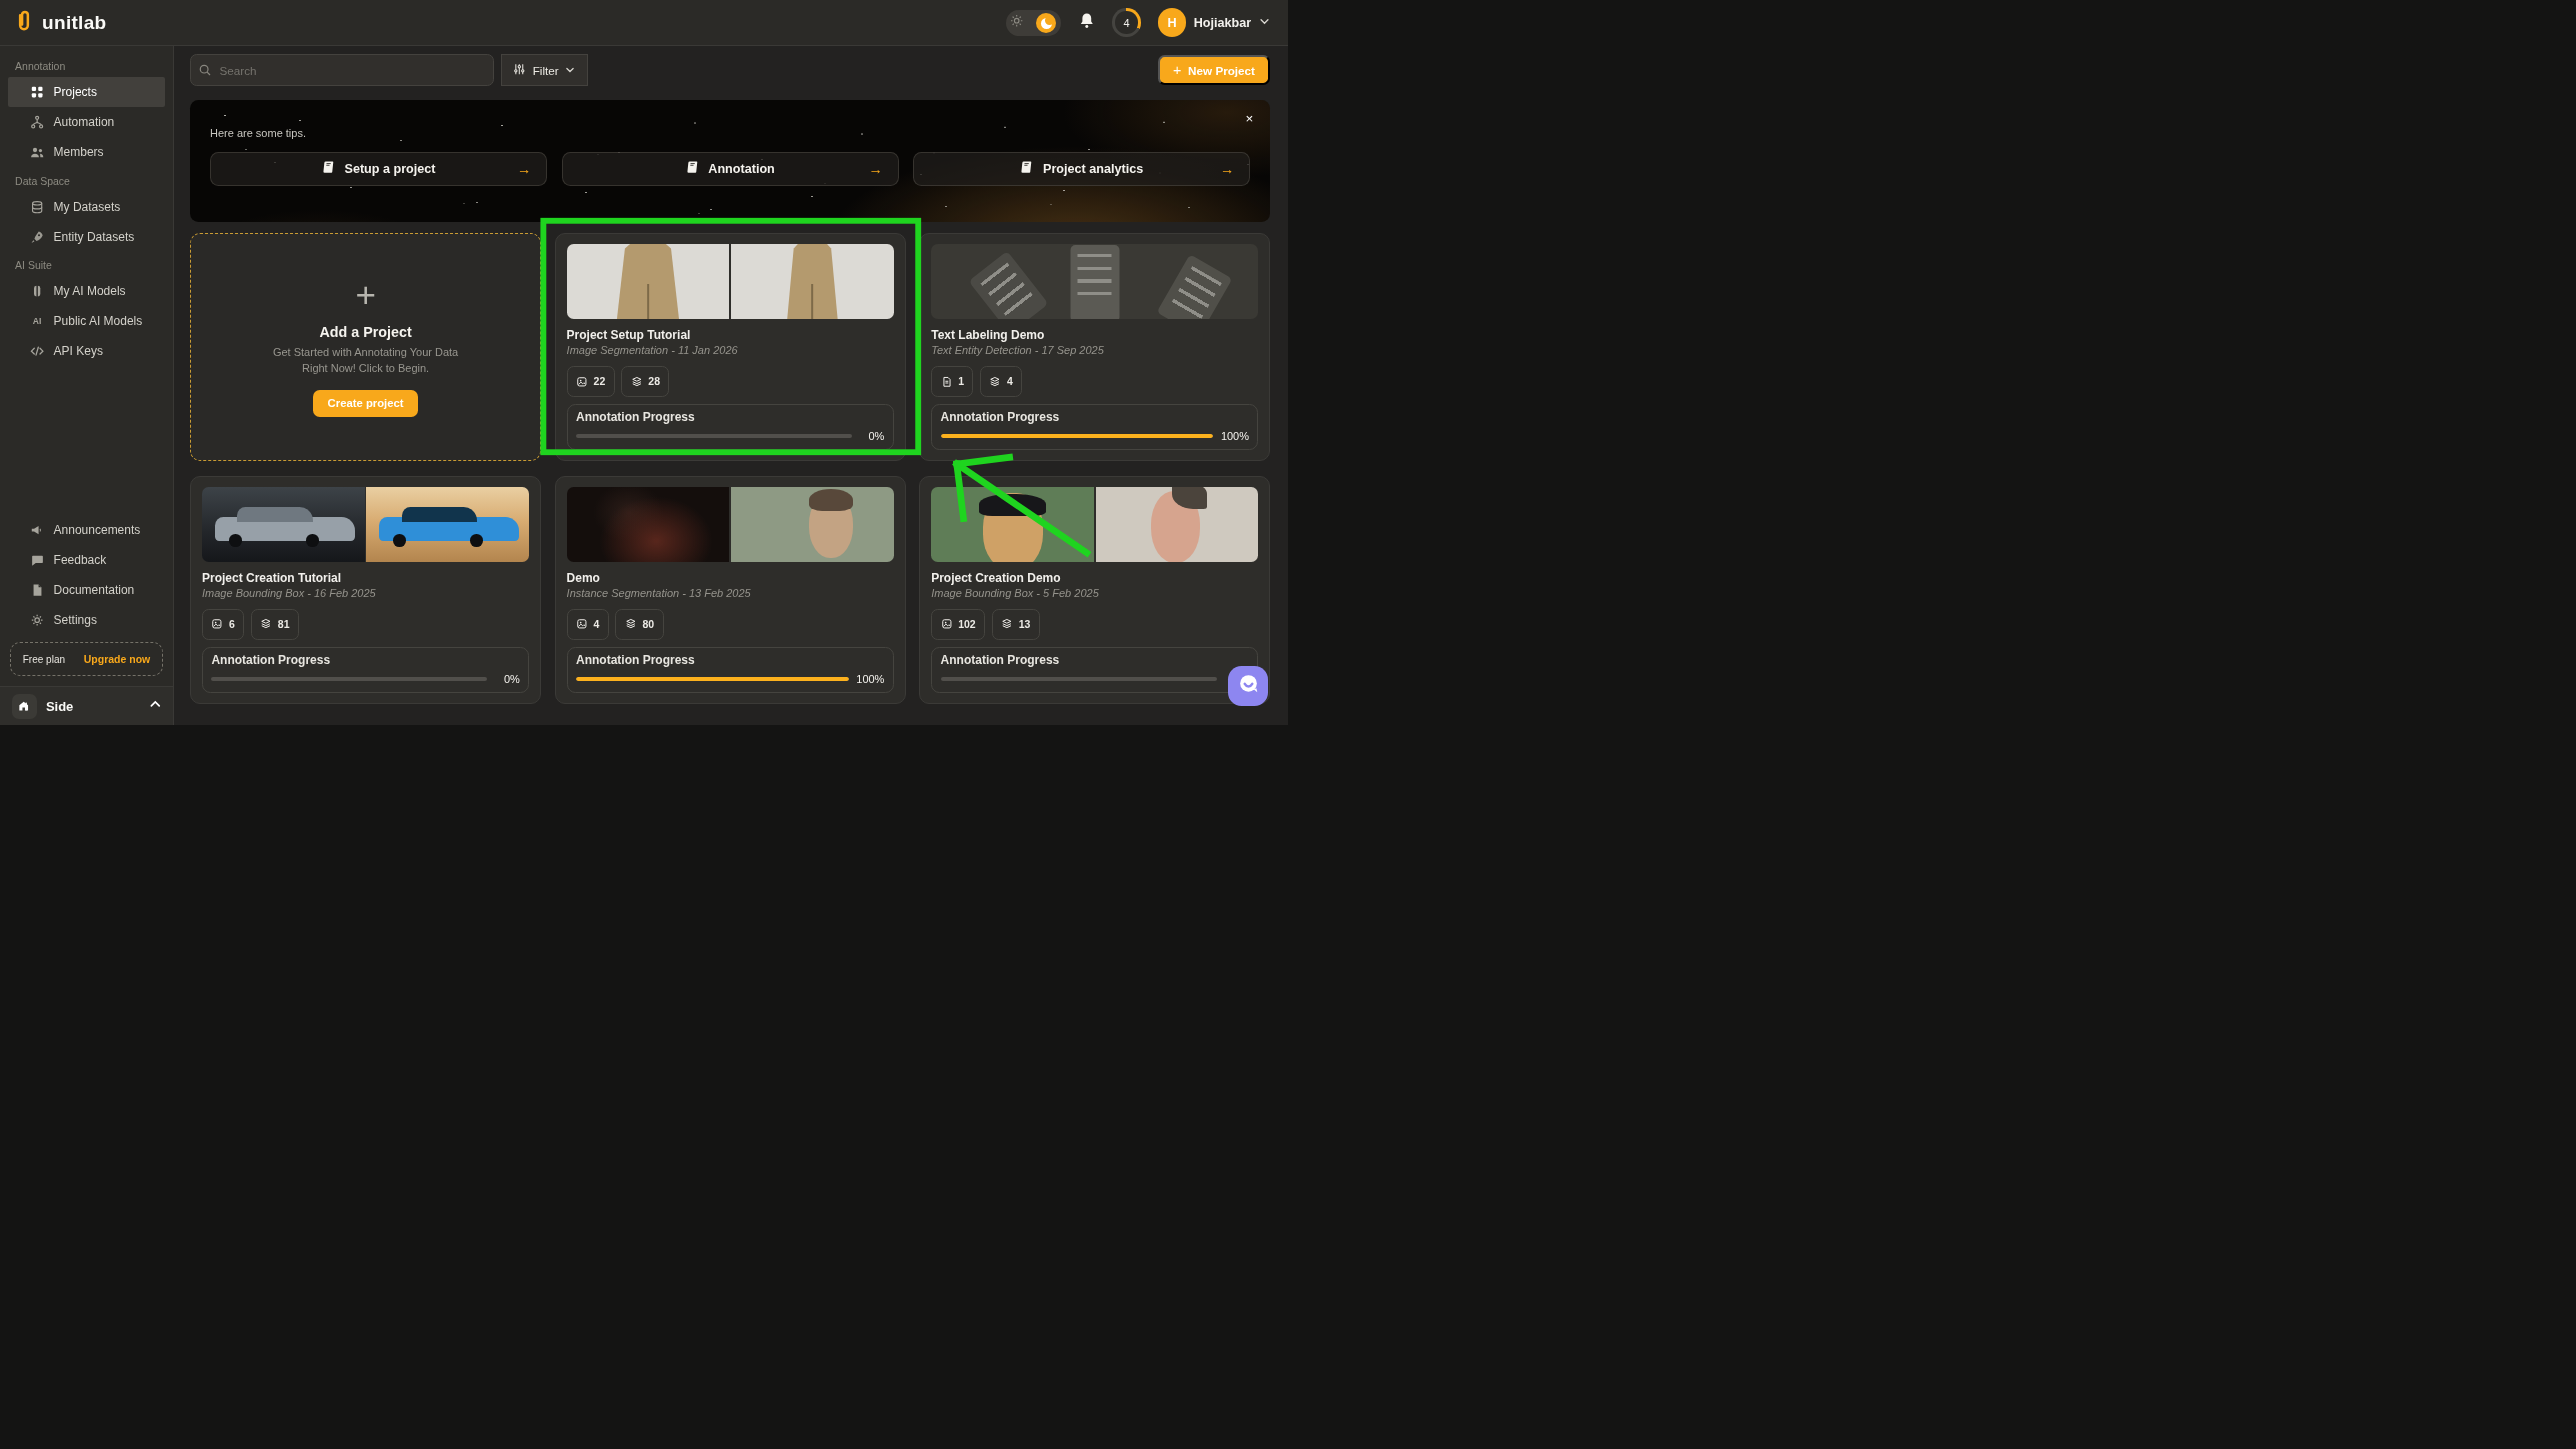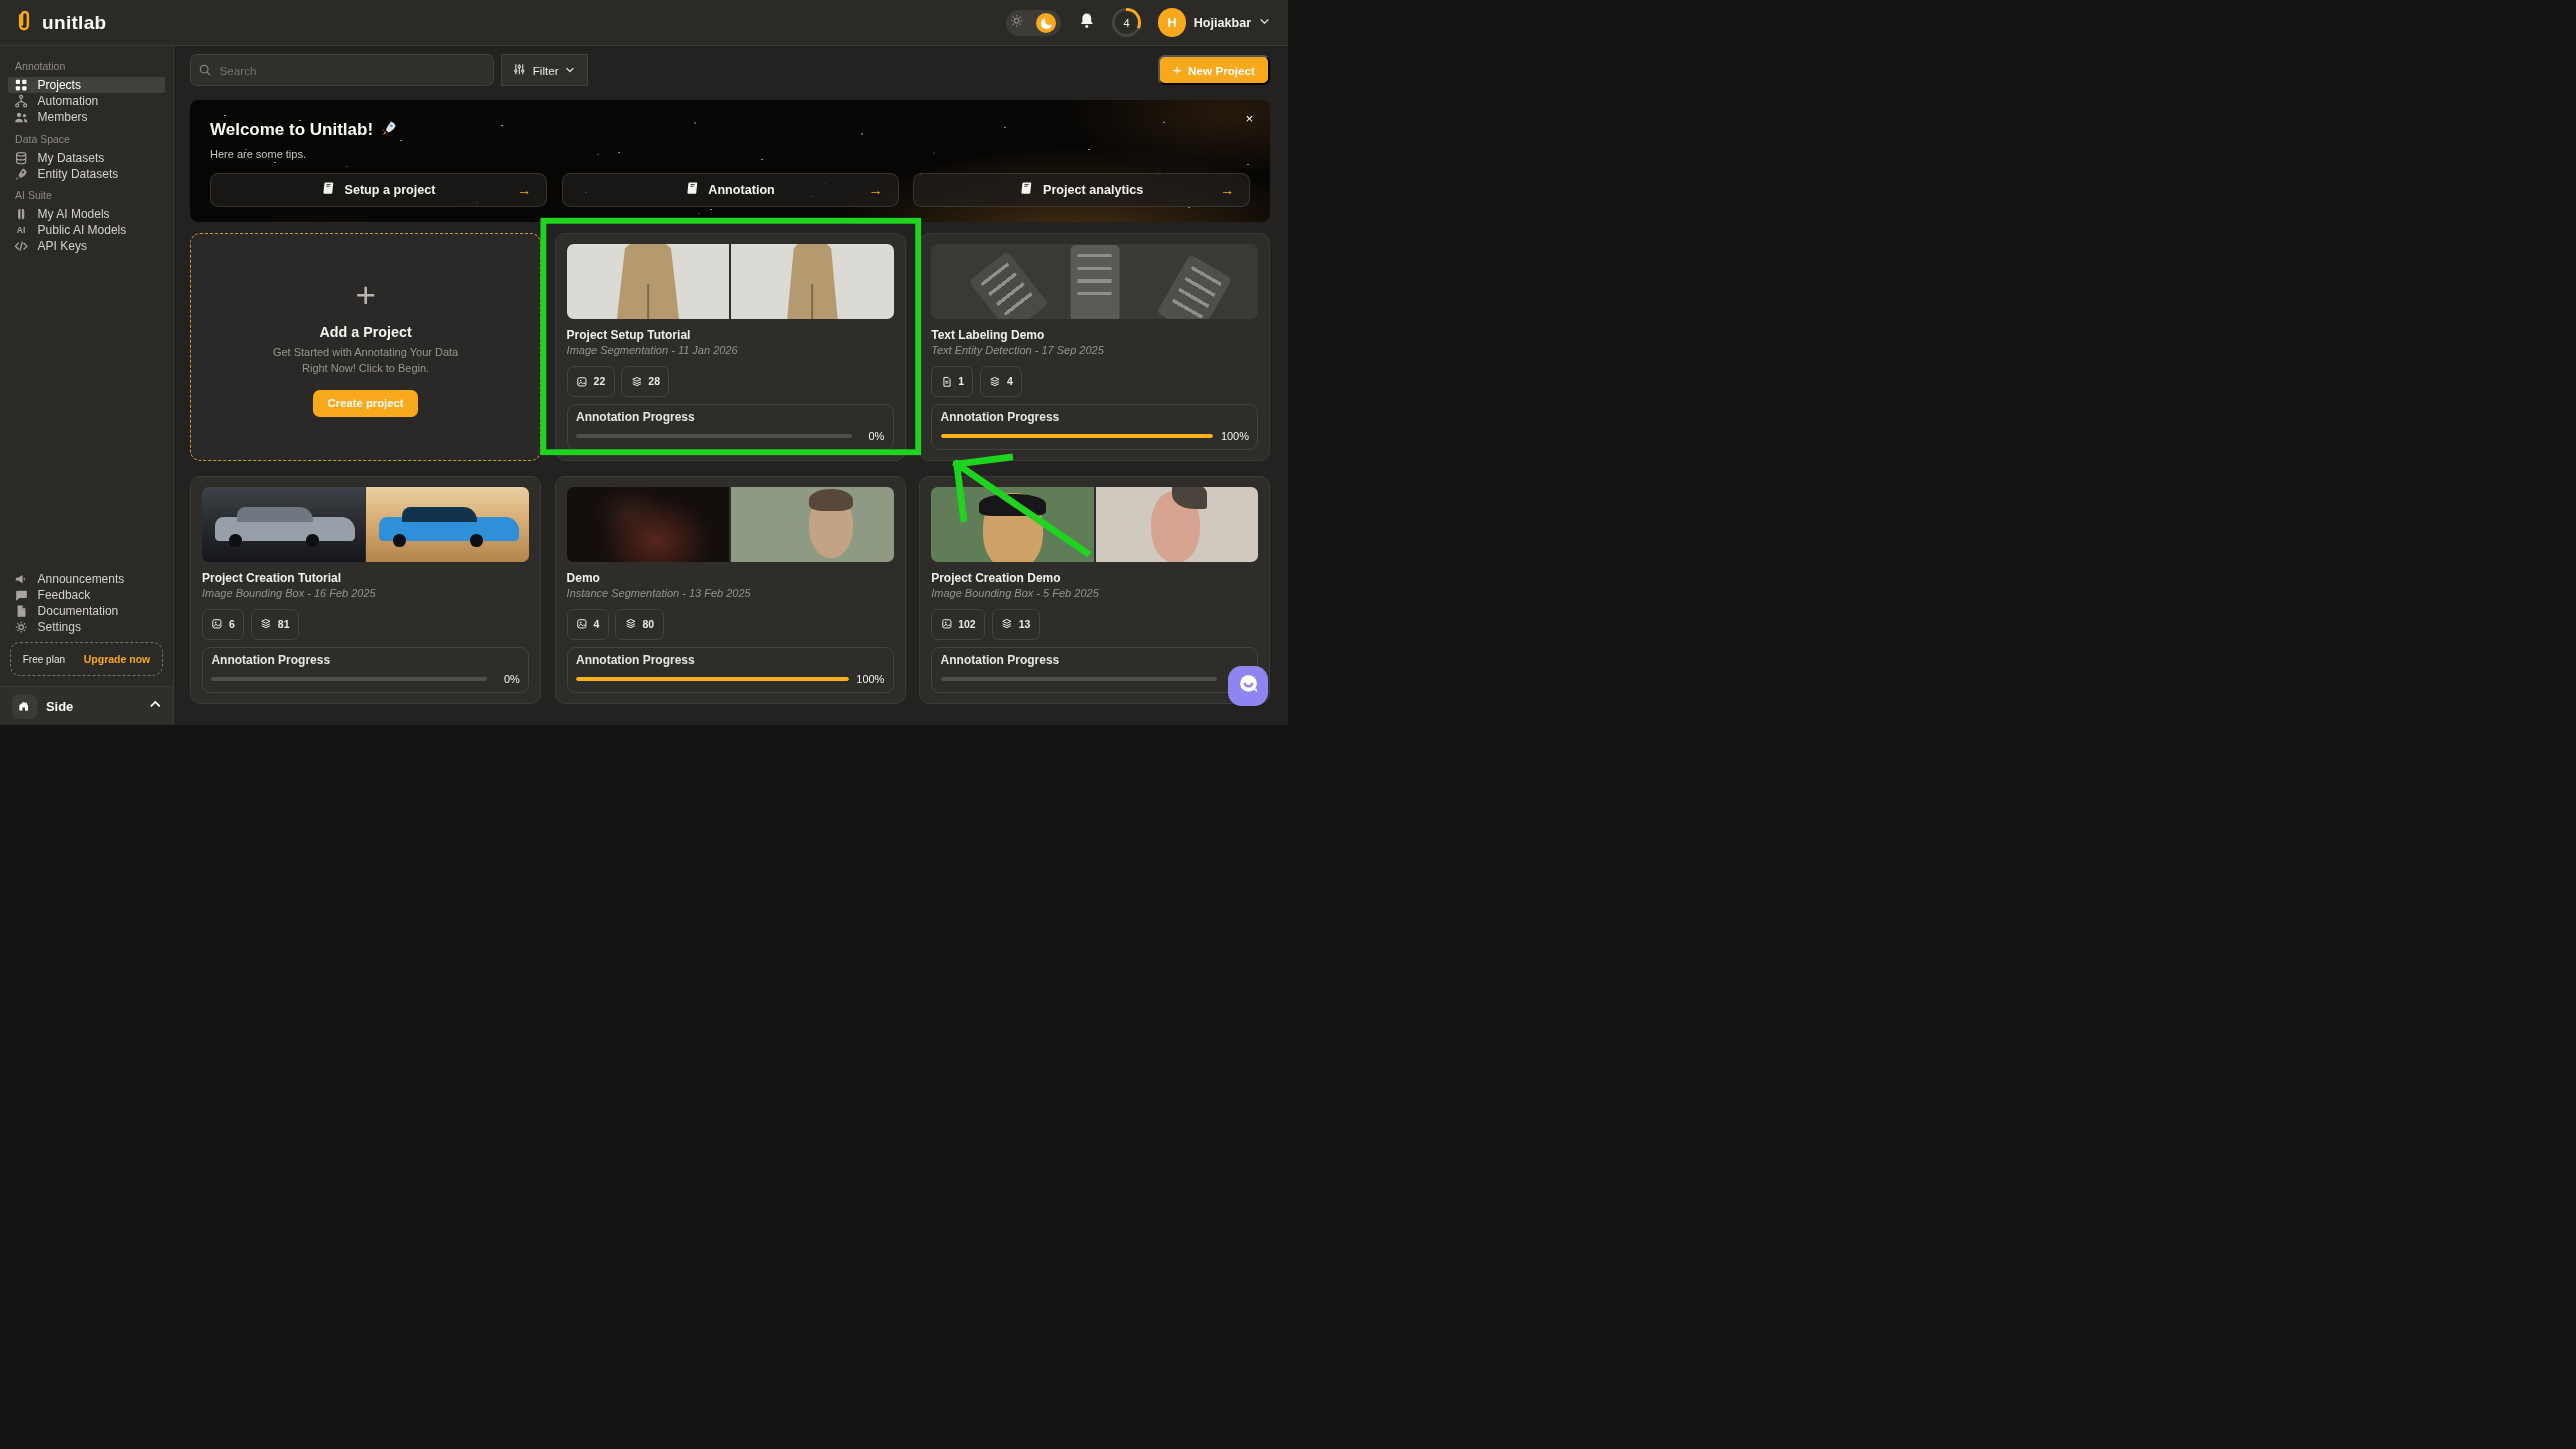--- a/index.html
+++ b/index.html
@@ -24,21 +24,21 @@
                  font-size:11px; color:#f2f0ec; }
   .usermenu { margin-left:17px; display:flex; align-items:center; gap:7.5px; cursor:pointer; }
   .avatar { width:28.5px; height:28.5px; border-radius:50%; background:#f8a81b; display:grid; place-items:center;
             color:#fff; font-size:12.6px; font-weight:700; }
   .uname { color:#f2f0ec; font-size:12.6px; font-weight:600; }
 
   
   aside { position:absolute; top:46px; left:0; width:174px; bottom:0; background:#2b2a27;
           border-right:0.8px solid #3a3936; display:flex; flex-direction:column; padding:6.7px 8.4px 0; z-index:10; }
   .sec-label { font-size:10.5px; color:#8d8b82; padding:7.5px 6.7px 5px; }
-  .item { height:16px; border-radius:2px; display:flex; align-items:center; gap:9.2px; padding:0 5px;
+  .item { height:30px; border-radius:2px; display:flex; align-items:center; gap:9.2px; padding:0 21px;
           font-size:12px; color:#d4d2cb; cursor:pointer; }
   .item .ic { width:15px; height:15px; color:#a6a49c; display:grid; place-items:center; flex:0 0 15px; }
   .item.active { background:#42403c; color:#ffffff; }
   .item.active .ic { color:#ffffff; }
   .spacer { flex:1; }
   .plan { border:0.8px dashed #757269; border-radius:10px; height:34px; margin:6.7px 1.7px 10px; display:flex;
           align-items:center; justify-content:space-between; padding:0 11.7px; cursor:pointer; }
   .plan-name { color:#e8e6e0; font-size:10px; }
   .plan-cta { color:#f8a81b; font-size:10.5px; font-weight:700; }
   .side-footer { margin:0 -8.4px; border-top:0.8px solid #3a3936; background:#2f2e2b; height:39px;
@@ -372,29 +372,20 @@
       </div>
       <button class="newproj">
         <span class="npplus">+</span>
         <span>New Project</span>
       </button>
     </div>
 
     <section class="banner">
       <div class="banner-neb"></div>
       <i class="stars"></i>
-      <div class="banner-title">
-        <span>Welcome to Unitlab!</span>
-        <span><svg width="16" height="16" viewBox="0 0 20 20">
-              <path d="M12.4 1.8c3 .7 5.1 2.8 5.8 5.8-2 4-5 6.9-9 8l-3-3c1.1-4 4-7 6.2-10.8z" fill="#dfe5ea"></path>
-              <circle cx="12.9" cy="7.1" r="1.6" fill="#4f93c9"></circle>
-              <path d="M4.9 14.3l-2.6 4.3 4.3-2.6z" fill="#f8a81b"></path>
-              <path d="M3.6 12.2l-1.9.7 1.4 1.3zM7.8 16.4l-.7 1.9 1.3 1.4z" fill="#e2543a"></path>
-            </svg></span>
-      </div>
       <div class="banner-sub">Here are some tips.</div>
       <div class="banner-actions">
         <div class="baction">
           <span><svg width="14.3" height="14.3" viewBox="0 0 20 20">
                 <path d="M5.5 2.2h9.6a1 1 0 0 1 1 1v13.6a1 1 0 0 1-1 1H5.5a1.8 1.8 0 0 1-1.8-1.8V4a1.8 1.8 0 0 1 1.8-1.8z" fill="#f5f3ee" transform="skewX(-6)"></path>
                 <path d="M6.8 5h6M6.8 7.4h4.5" stroke="#2b2a27" stroke-width="1.2" transform="skewX(-6)"></path>
               </svg></span>
           <span>Setup a project</span>
           <span class="barrow">→</span>
         </div>

